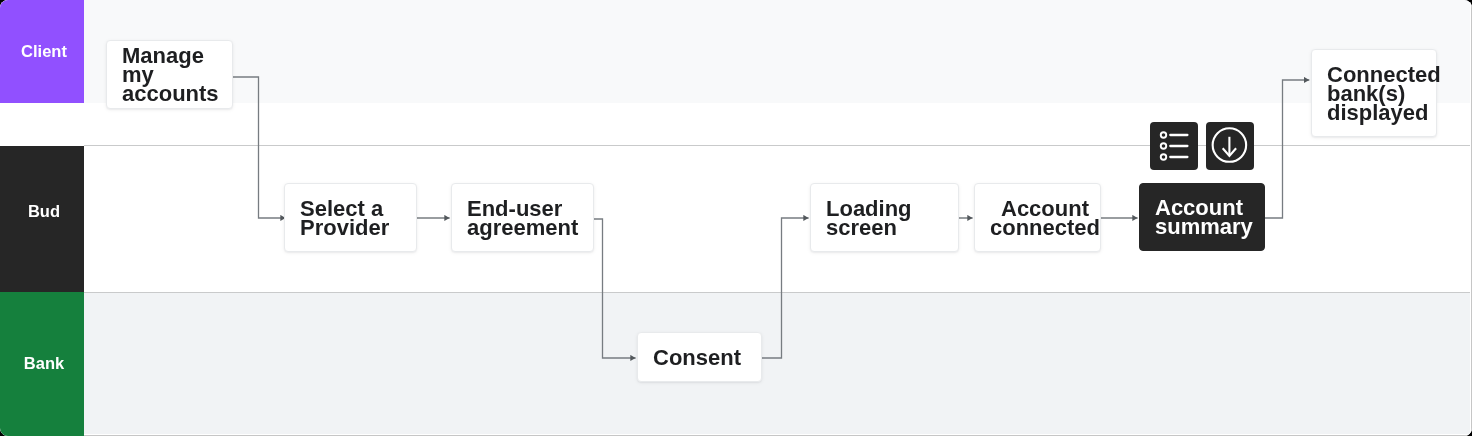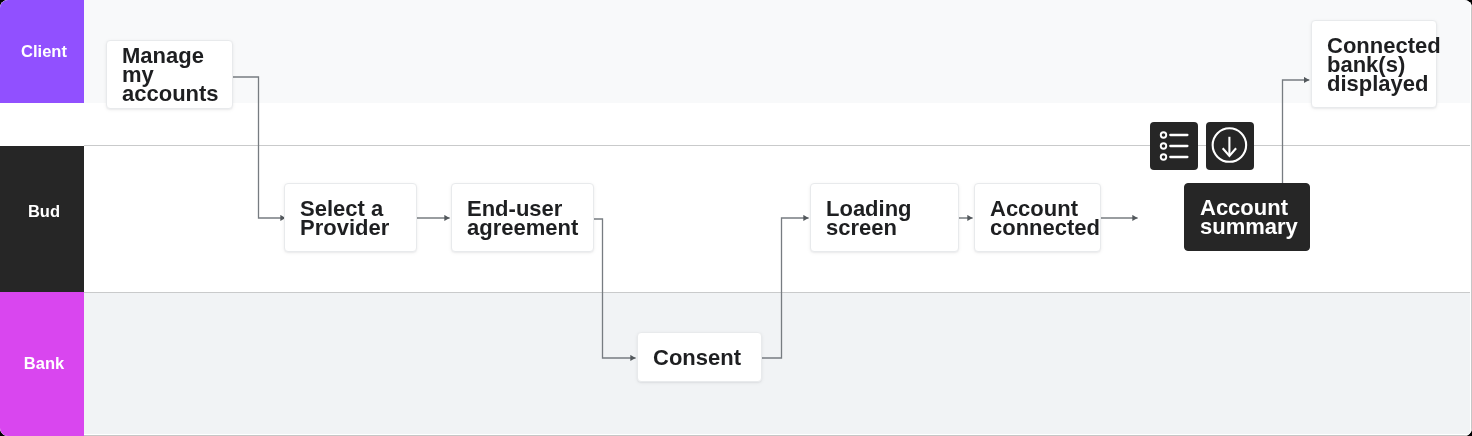--- a/index.html
+++ b/index.html
@@ -44,21 +44,21 @@
         <div class="lane-label" style="background: rgb(145, 80, 255);">Client</div>
       </div>
       <div class="lane" style="top: 146px; height: 146px;">
         <div class="lane-body" style="background: rgb(255, 255, 255);"></div>
         <div class="lane-rule" style="top: -1px;"></div>
         <div class="lane-label" style="background: rgb(38, 38, 38); padding-bottom: 16px;">Bud</div>
       </div>
       <div class="lane" style="top: 292px; height: 144px;">
         <div class="lane-body" style="background: rgb(241, 243, 245);"></div>
         <div class="lane-rule" style="top: 0px;"></div>
-        <div class="lane-label" style="background: #d946ef; padding-bottom: 2px;">Bank</div>
+        <div class="lane-label" style="background: #15803d; padding-bottom: 2px;">Bank</div>
       </div>
     </div>
 
   <svg class="edges" viewBox="0 0 1472 436" xmlns="http://www.w3.org/2000/svg">
     <defs>
       <marker id="ah" markerWidth="6" markerHeight="7" refX="5.3" refY="3.2" orient="auto" markerUnits="userSpaceOnUse">
         <path d="M0,0.1 L5.3,3.2 L0,6.3 z" fill="#53585c"></path>
       </marker>
     </defs>
     <g fill="none" stroke="#777c81" stroke-width="1.3" marker-end="url(#ah)">
@@ -71,23 +71,23 @@
       <path d="M1264,218 L1282.5,218 L1282.5,80 L1309.3,80"></path>
     </g>
   </svg>
 
   <div id="nodes">
       <div class="node" style="left: 106px; top: 40px; width: 127px; height: 69px;">Manage my accounts</div>
       <div class="node" style="left: 284px; top: 183px; width: 133px; height: 69px;">Select a Provider</div>
       <div class="node" style="left: 451px; top: 183px; width: 143px; height: 69px;">End-user agreement</div>
       <div class="node" style="left: 637px; top: 332px; width: 125px; height: 50px;">Consent</div>
       <div class="node" style="left: 810px; top: 183px; width: 149px; height: 69px;">Loading screen</div>
-      <div class="node" style="left: 974px; top: 183px; width: 127px; height: 69px;">Account connected</div>
-      <div class="node dark" style="left: 1139px; top: 183px; width: 126px; height: 68px; margin-left: 45px;">Account summary</div>
-      <div class="node" style="left: 1311px; top: 20px; width: 126px; height: 88px;">Connected bank(s) displayed</div>
+      <div class="node" style="left: 974px; top: 183px; width: 127px; height: 69px; text-align: center;">Account connected</div>
+      <div class="node dark" style="left: 1139px; top: 183px; width: 126px; height: 68px;">Account summary</div>
+      <div class="node" style="left: 1311px; top: 49px; width: 126px; height: 88px;">Connected bank(s) displayed</div>
     </div>
 
   <div class="sb-h">
       <i></i>
     </div>
   <div class="sb-v">
       <i></i>
     </div>
 
   <div class="iconbtn" id="btn-list" style="left: 1150px; top: 122px; width: 47.6px; height: 47.6px;">

